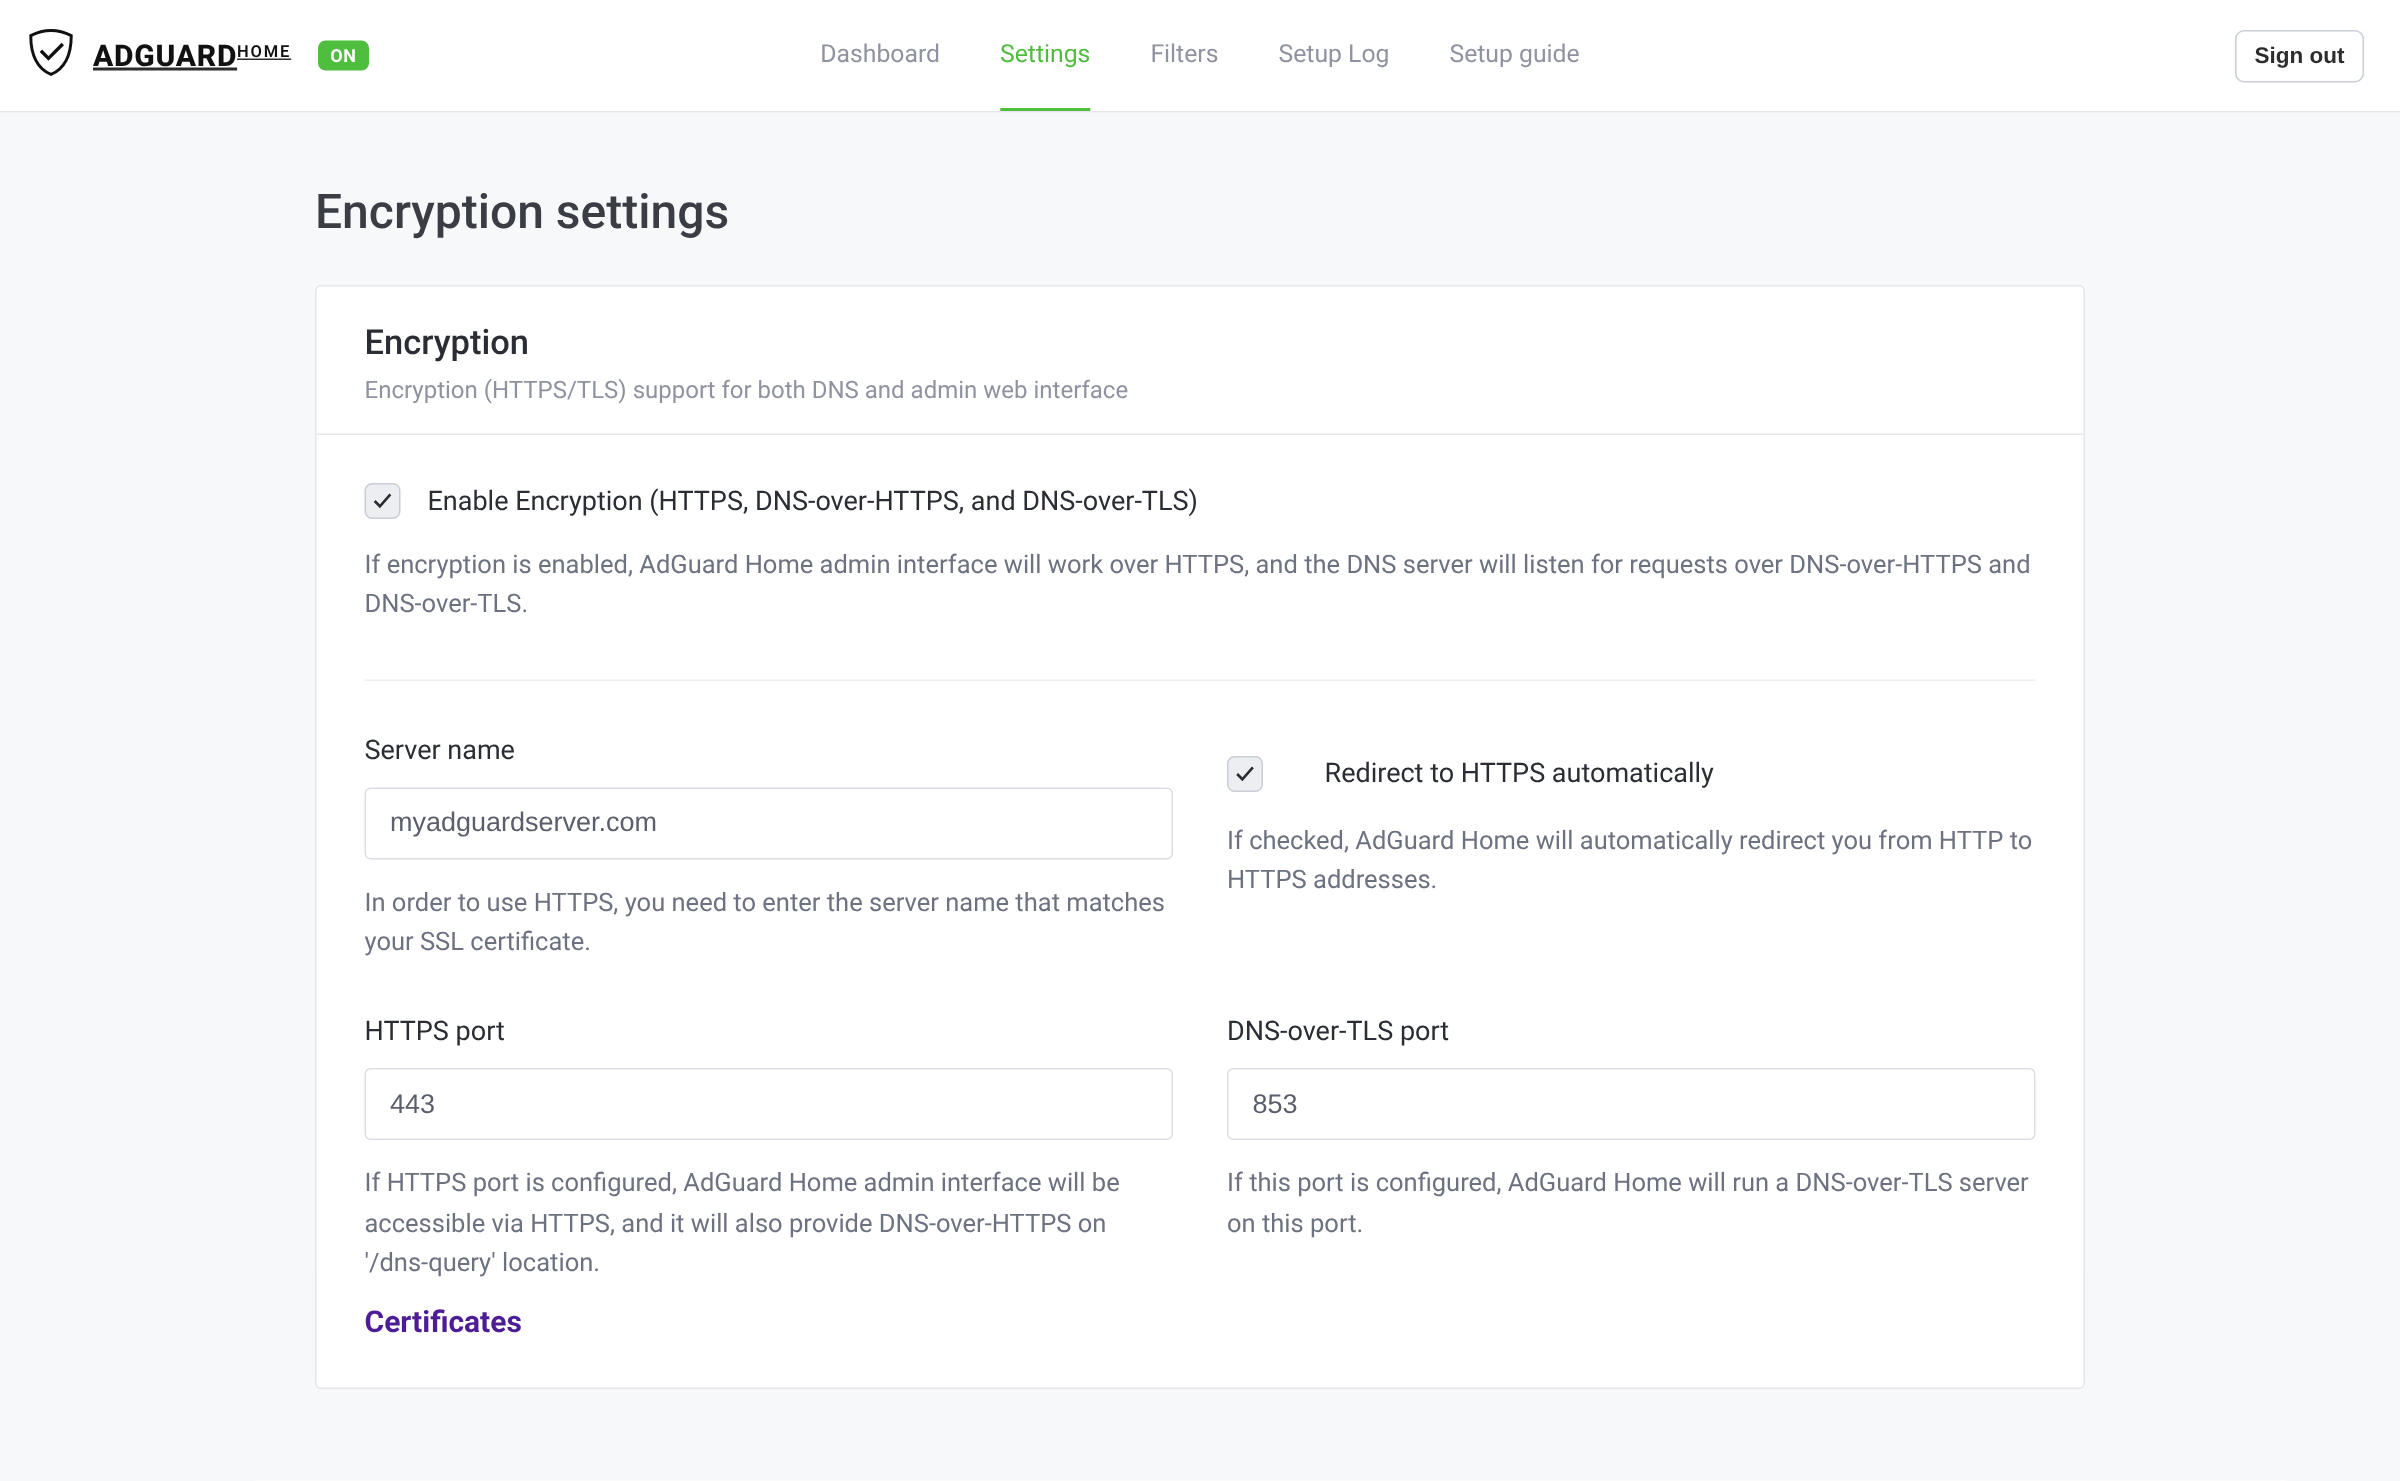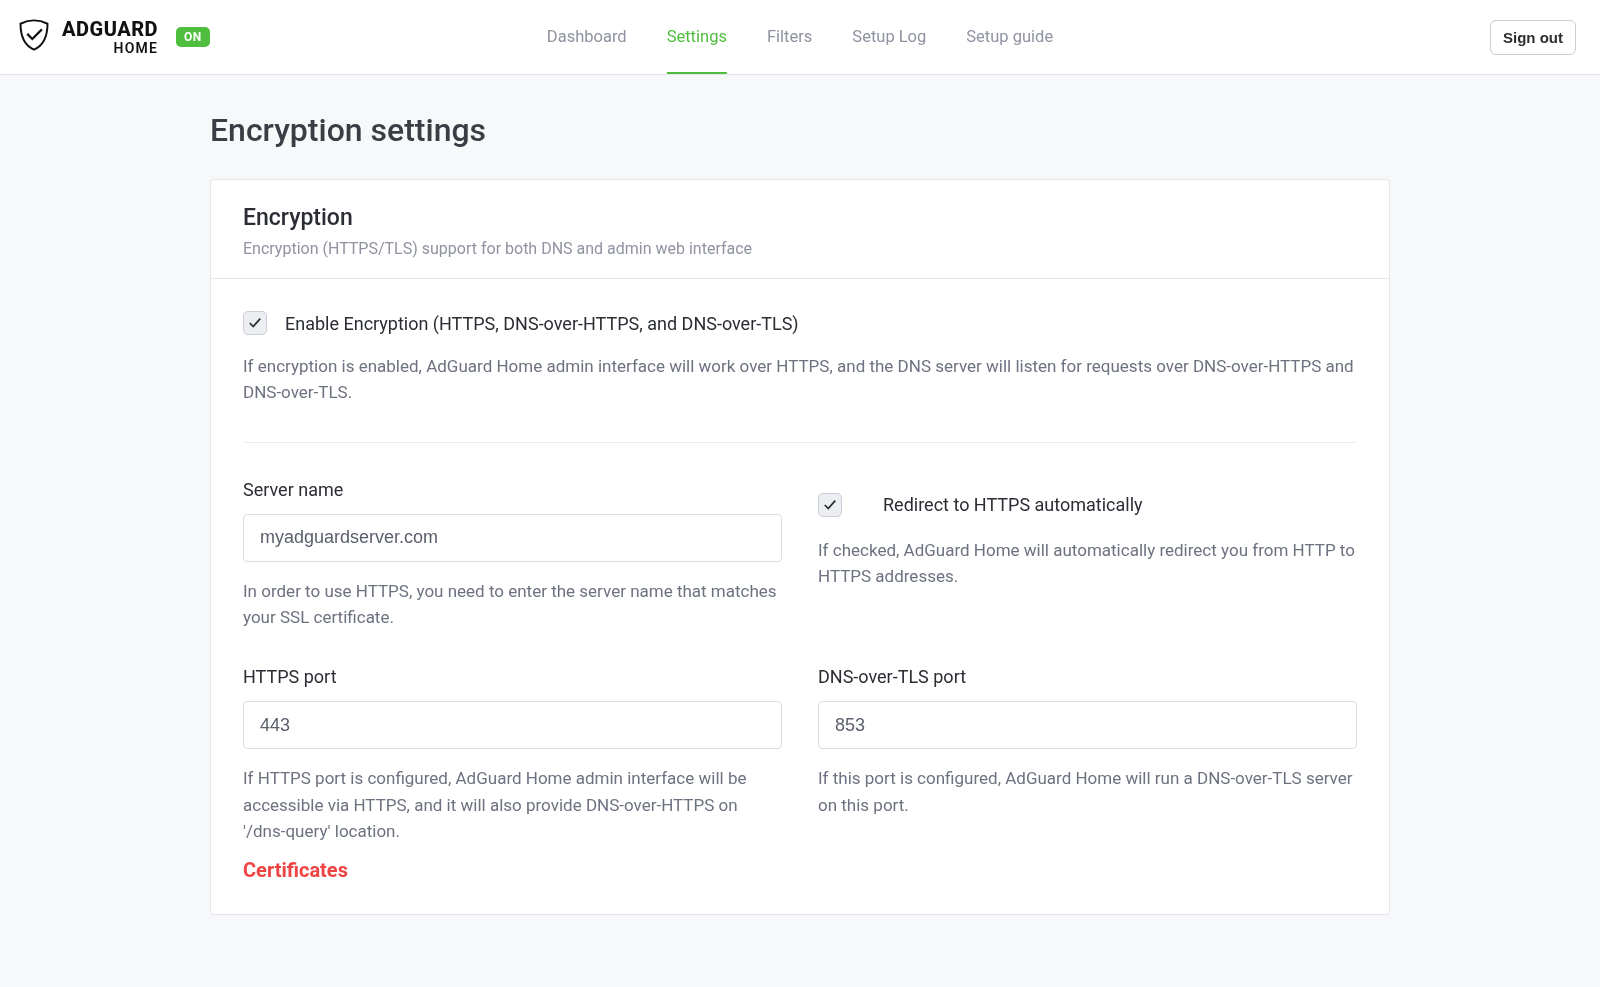--- a/index.html
+++ b/index.html
@@ -25,23 +25,23 @@
     align-items: center;
     gap: 12px;
     margin-left: 0;
   }
   .logo-group {
     display: flex;
     align-items: center;
     gap: 10px;
   }
   .logo-svg { width: 36px; height: 36px; }
-  .logo-text { display: flex; flex-direction: column; line-height: 1; }
+  .logo-text { display: flex; flex-direction: row; line-height: 1; text-decoration: underline; }
   .logo-text .brand { font-weight: 800; font-size: 20px; letter-spacing: 0.5px; color: #111; }
-  .logo-text .sub   { font-size: 14px; letter-spacing: 1.2px; color: #111; margin-top: 2px; font-weight:600;text-align:right;}
+  .logo-text .sub   { font-size: 11px; letter-spacing: 1.2px; color: #111; margin-top: 2px; font-weight:600;text-align:right;}
   .status-pill {
     background: #4fbd3d;
     color: #fff;
     font-size: 12px;
     font-weight: 700;
     padding: 3px 8px;
     border-radius: 5px;
     margin-left: 6px;
     letter-spacing: 0.5px;
   }
@@ -76,21 +76,21 @@
     padding: 8px 12px;
     font-size: 15px;
     font-weight: 600;
     color: #2d2d2d;
     cursor: pointer;
   }
 
   
   .container {
     width: 1180px;
-    margin: 0 auto;
+    margin: 11px auto;
     padding-top: 36px;
   }
   .page-title {
     font-size: 32px;
     font-weight: 500;
     color: #3a3d44;
     margin-bottom: 30px;
   }
   .card {
     background: #fff;
@@ -166,21 +166,21 @@
     padding: 0 16px;
     font-size: 18px;
     color: #5a5f6b;
     background: #fff;
     margin-bottom: 16px;
   }
   .right-block .check-row { margin-top: 14px; margin-bottom: 20px; gap: 41px; }
   .section-title {
     font-size: 20px;
     font-weight: 700;
-    color: #ef4444;
+    color: #4c1d95;
     margin-top: 14px;
   }
 </style>
 </head>
 <body>
 
 <div class="header">
   <div class="header-left">
     <div class="logo-group">
       <span>

